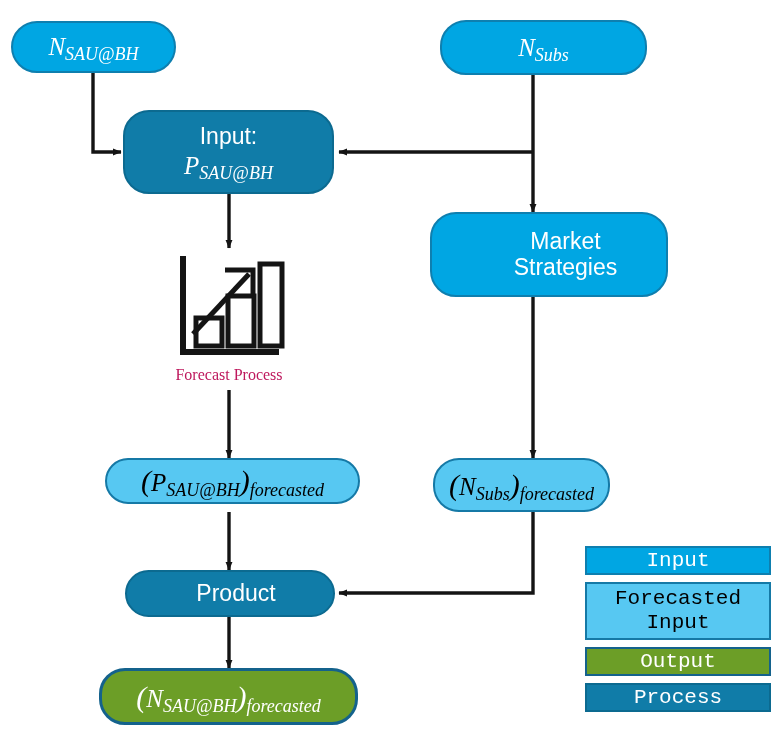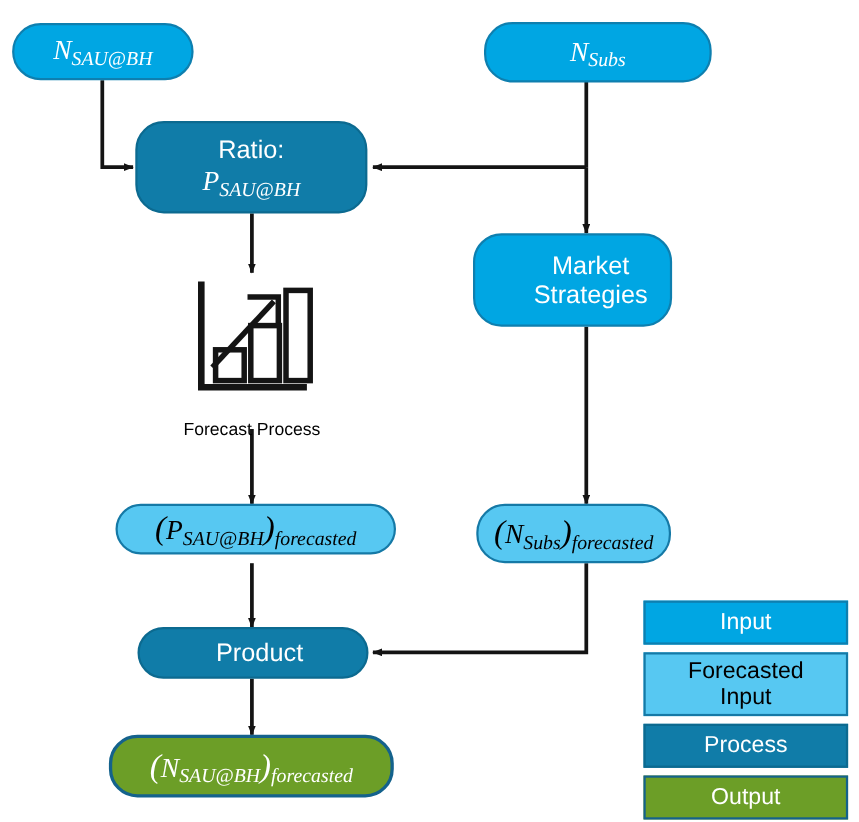--- a/index.html
+++ b/index.html
@@ -71,46 +71,46 @@
     gap: 2px;
   }
   #forecast-icon-wrap {
     position: absolute;
     z-index: 3;
     display: flex;
     flex-direction: column;
     align-items: center;
   }
   #forecast-caption {
-    font-family: Liberation Sans, sans-serif;
+    font-family: Liberation Serif, serif;
     font-size: 16px;
-    color: #000000;
-    margin-top: 20px;
+    color: #be185d;
+    margin-top: 4px;
     white-space: nowrap;
   }
   #legend {
     position: absolute;
     left: 585px;
     top: 546px;
     width: 186px;
     z-index: 4;
     display: flex;
     flex-direction: column;
     gap: 7px;
   }
   .legend-item {
     box-sizing: border-box;
     display: flex;
     align-items: center;
     justify-content: center;
     text-align: center;
-    font-family: Liberation Sans, sans-serif;
+    font-family: Liberation Mono, monospace;
     font-size: 21px;
     line-height: 1.12;
-    padding: 18px 2px;
+    padding: 1px 2px;
   }
 </style>
 </head>
 <body>
 
 <svg id="canvas" viewBox="0 0 781 747" xmlns="http://www.w3.org/2000/svg">
   <defs>
     <marker id="arrow" markerWidth="10" markerHeight="10" refX="8.4" refY="3.6" orient="auto" markerUnits="userSpaceOnUse">
       <path d="M0,0 L9,3.6 L0,7.2 z" fill="#141414"></path>
     </marker>
@@ -144,28 +144,28 @@
 </div>
 
 <div class="node node-input" style="left:440px; top:20px; width:207px; height:55px;">
   <span class="math">
     <span class="big">N</span><span class="sub">Subs</span>
   </span>
 </div>
 
 <div class="node node-process" style="left:123px; top:110px; width:211px; height:84px;">
   <span class="ratio-stack">
-    <span class="plain">Ratio:</span>
+    <span class="plain">Input:</span>
     <span class="math">
       <span class="big">P</span><span class="sub">SAU@BH</span>
     </span>
   </span>
 </div>
 
-<div class="node node-input" style="left:430px; top:212px; width:181px; height:85px;padding-left:33px;">
+<div class="node node-input" style="left:430px; top:212px; width:238px; height:85px;padding-left:33px;">
   <span class="plain">
     <span>Market</span><br>
     <span>Strategies</span>
   </span>
 </div>
 
 <div id="forecast-icon-wrap" style="left:155px; top:252px; width:148px;">
   <svg width="112" height="110" viewBox="0 0 112 110" xmlns="http://www.w3.org/2000/svg">
 
     <path d="M10,4 L10,100 L106,100" fill="none" stroke="#141414" stroke-width="6"></path>
@@ -203,19 +203,19 @@
 </div>
 
 <div id="legend">
   <div class="legend-item node-input" style="height:29px;">
     <span>Input</span>
   </div>
   <div class="legend-item node-forecast" style="height:58px; flex-direction:column;">
     <span>Forecasted</span>
     <span>Input</span>
   </div>
+  <div class="legend-item node-output" style="height:29px; border-width:2px;">
+    <span>Output</span>
+  </div>
   <div class="legend-item node-process" style="height:29px;">
     <span>Process</span>
   </div>
-  <div class="legend-item node-output" style="height:29px; border-width:2px;">
-    <span>Output</span>
-  </div>
 </div>
 
 </body></html>

